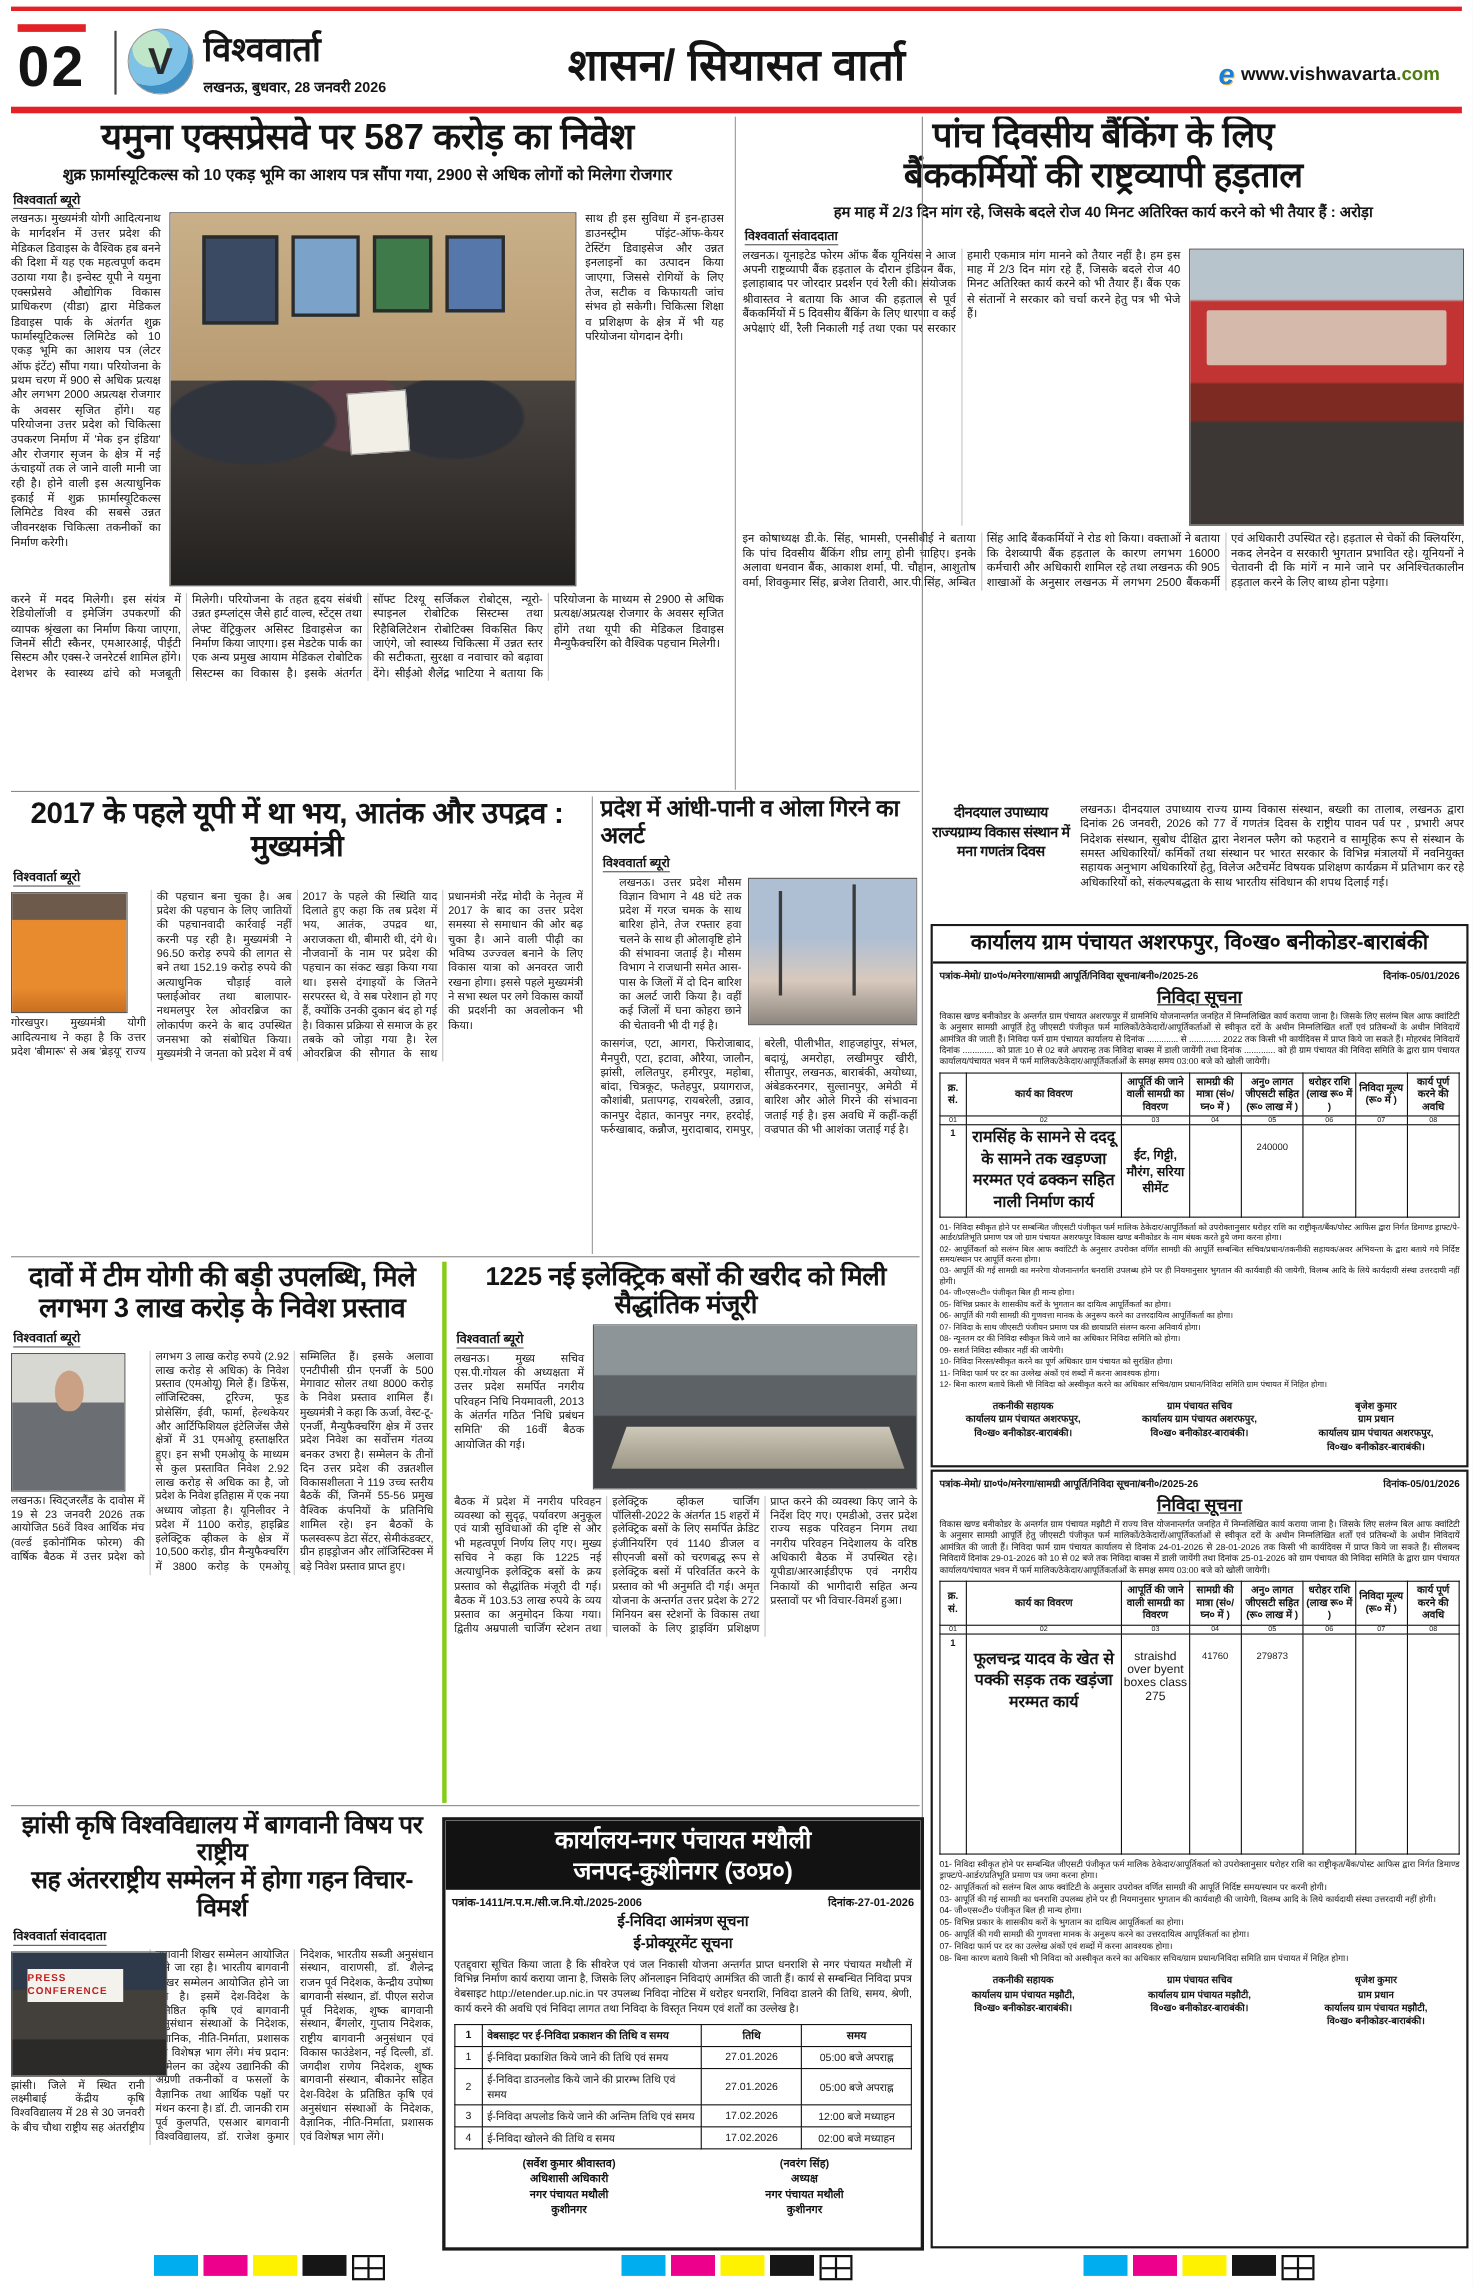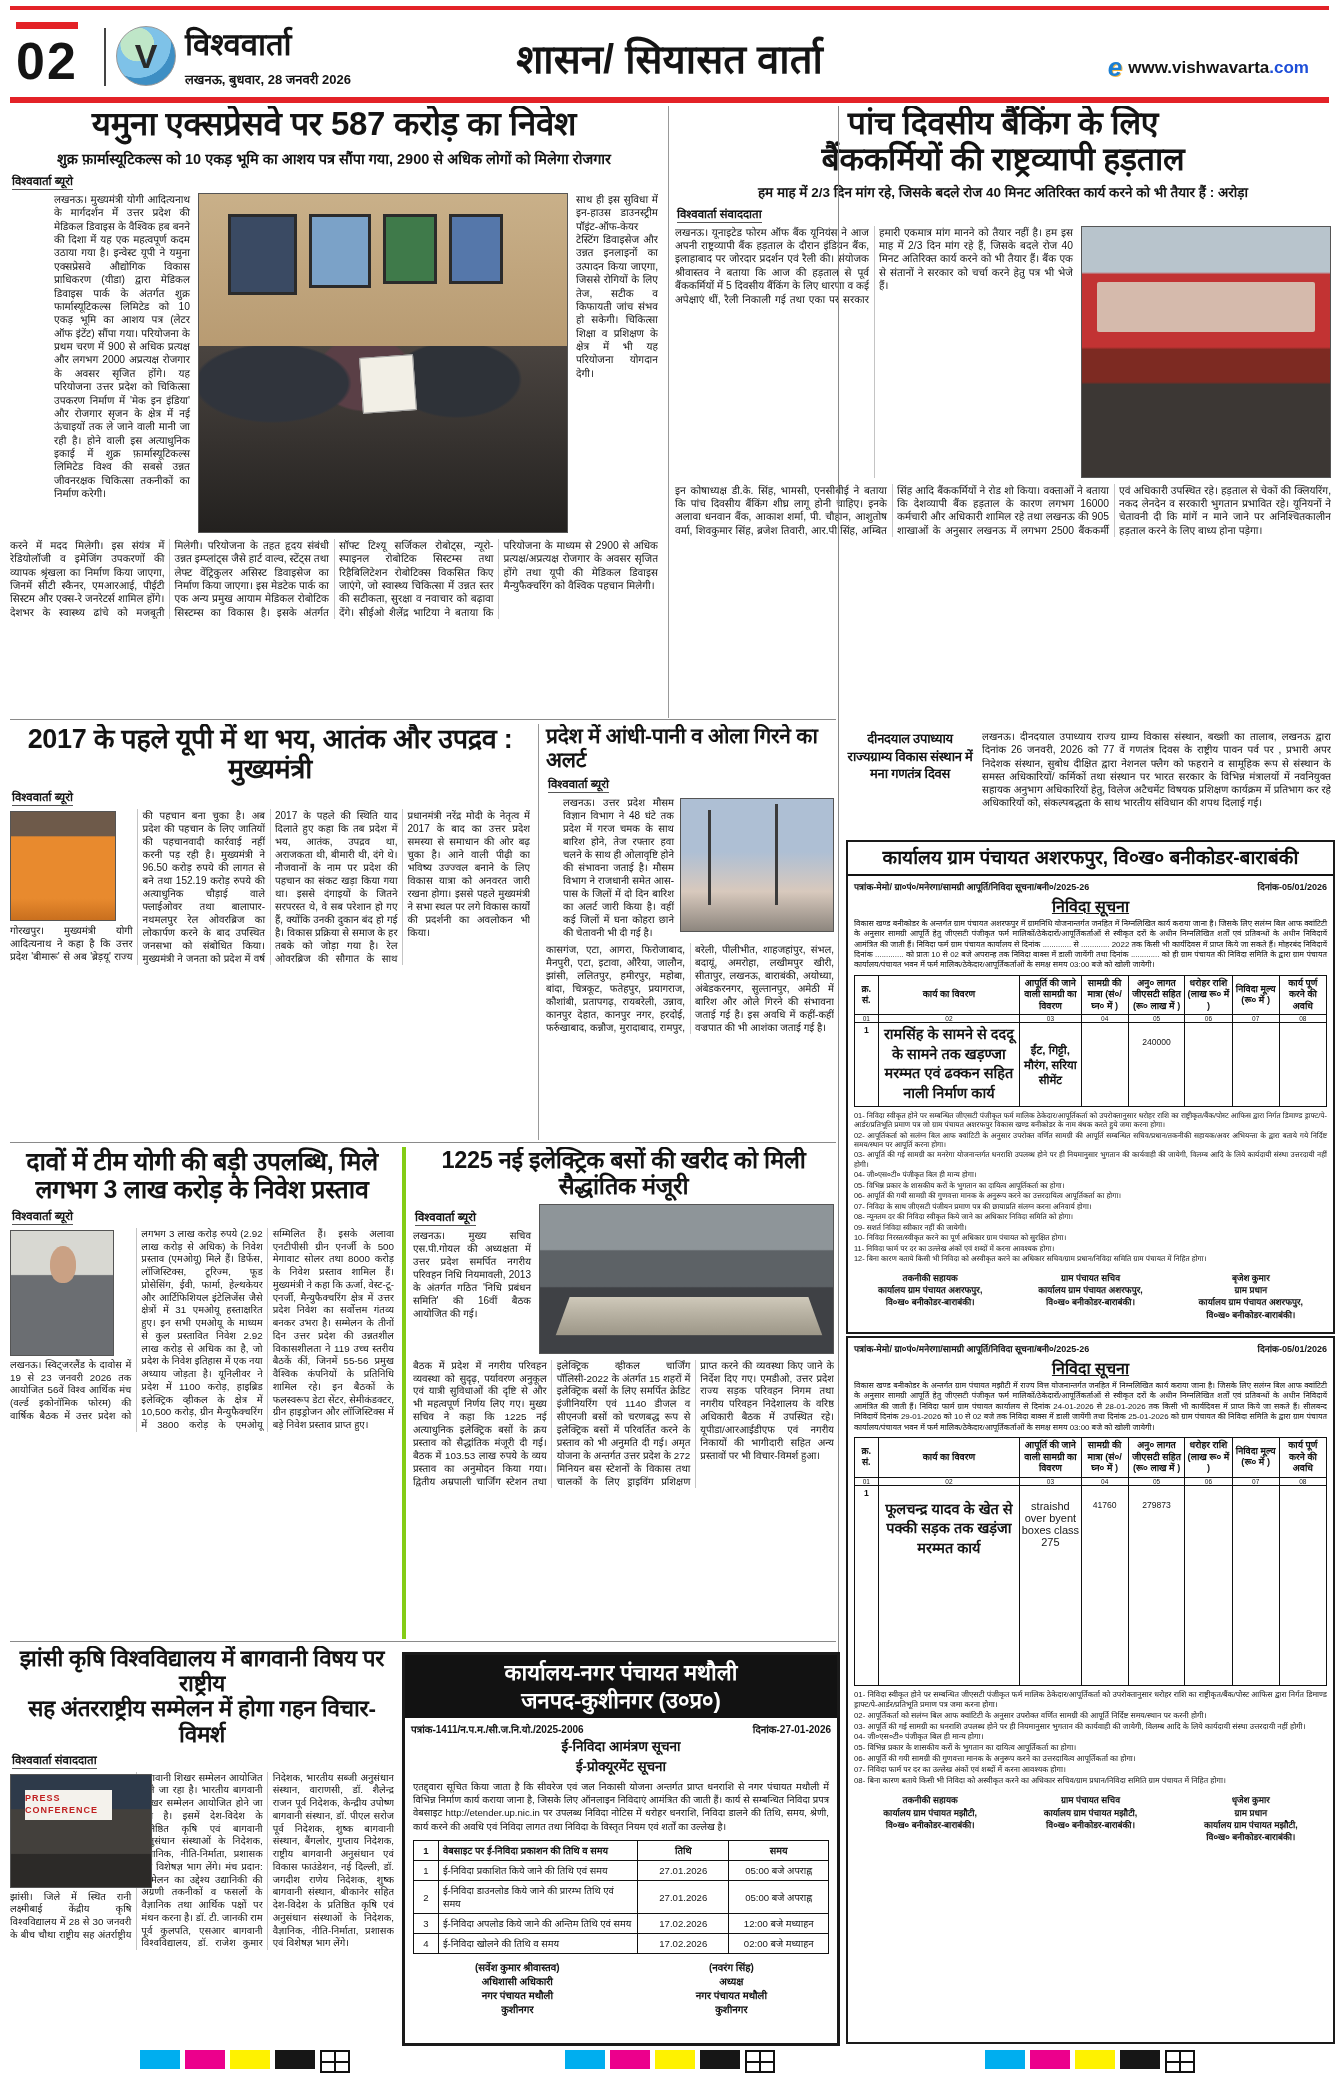--- a/index.html
+++ b/index.html
@@ -11,21 +11,21 @@
   .hdr-divider{position:absolute;left:104px;top:28px;width:2px;height:58px;background:#444;}
   .logo-circle{position:absolute;left:116px;top:26px;width:58px;height:58px;border-radius:50%;
       background:radial-gradient(circle at 35% 30%,#bfe6c8 0 30%,#7ec2e8 31% 60%,#3e8fc4 61% 100%);
       display:flex;align-items:center;justify-content:center;font-size:34px;font-weight:bold;color:#2a2a2a;border:1px solid #999;}
   .brand{position:absolute;left:185px;top:22px;}
   .brand .nm{font-size:31px;font-weight:bold;}
   .brand .dt{font-size:13px;font-weight:bold;margin-top:6px;}
   .section-title{position:absolute;left:430px;right:430px;top:30px;text-align:center;font-size:40px;font-weight:bold;}
   .site{position:absolute;right:30px;top:52px;font-size:17px;font-weight:bold;display:flex;align-items:center;gap:6px;}
   .site .e{color:#1b7fd4;font-size:26px;font-weight:bold;font-style:italic;text-shadow:1px 1px 0 #f4b63f;}
-  .site .com{color:#1d4ed8;margin-top:44px;}
+  .site .com{color:#4d7c0f;margin-top:44px;}
   
   .art{position:absolute;overflow:hidden;}
   .hl{font-weight:bold;text-align:center;line-height:1.12;letter-spacing:-0.3px;}
   .subhl{font-weight:bold;text-align:center;margin-top:5px;}
   .byline{font-size:11.5px;font-weight:bold;display:inline-block;border-bottom:1px solid #555;margin:5px 0 3px 2px;padding-bottom:1px;}
   .bodytxt{font-size:10.3px;line-height:1.3;text-align:justify;column-gap:10px;column-rule:1px solid #c4c4c4;}
   .photo{border:1px solid #555;box-shadow:0 0 0 2px #ddd inset;position:relative;overflow:hidden;}
   .vline{position:absolute;width:1px;background:#8a8a8a;}
   .hline{position:absolute;height:1px;background:#8a8a8a;}
   
@@ -94,21 +94,21 @@
   <div class="site">
     <span class="e">e</span>
     <span><span>www.vishwavarta</span><span class="com">.com</span></span>
   </div>
   <div class="rule-red" style="left:10px;right:10px;top:97px;height:6px;"></div>
 
   <div class="art" style="left:10px;top:106px;width:648px;height:612px;">
     <div class="hl" style="font-size:33px;">यमुना एक्सप्रेसवे पर 587 करोड़ का निवेश</div>
     <div class="subhl" style="font-size:14.5px;">शुक्र फ़ार्मास्यूटिकल्स को 10 एकड़ भूमि का आशय पत्र सौंपा गया, 2900 से अधिक लोगों को मिलेगा रोजगार</div>
     <div><span class="byline">विश्ववार्ता ब्यूरो</span></div>
-    <div style="display:flex;gap:8px;margin-left:44px;">
+    <div style="display:flex;gap:8px;">
       <div class="bodytxt" style="width:136px;flex:none;">लखनऊ। मुख्यमंत्री योगी आदित्यनाथ के मार्गदर्शन में उत्तर प्रदेश की मेडिकल डिवाइस के वैश्विक हब बनने की दिशा में यह एक महत्वपूर्ण कदम उठाया गया है। इन्वेस्ट यूपी ने यमुना एक्सप्रेसवे औद्योगिक विकास प्राधिकरण (यीडा) द्वारा मेडिकल डिवाइस पार्क के अंतर्गत शुक्र फार्मास्यूटिकल्स लिमिटेड को 10 एकड़ भूमि का आशय पत्र (लेटर ऑफ इंटेंट) सौंपा गया। परियोजना के प्रथम चरण में 900 से अधिक प्रत्यक्ष और लगभग 2000 अप्रत्यक्ष रोजगार के अवसर सृजित होंगे। यह परियोजना उत्तर प्रदेश को चिकित्सा उपकरण निर्माण में 'मेक इन इंडिया' और रोजगार सृजन के क्षेत्र में नई ऊंचाइयों तक ले जाने वाली मानी जा रही है। होने वाली इस अत्याधुनिक इकाई में शुक्र फ़ार्मास्यूटिकल्स लिमिटेड विश्व की सबसे उन्नत जीवनरक्षक चिकित्सा तकनीकों का निर्माण करेगी।</div>
       <div class="photo" style="width:368px;height:338px;flex:none;">
         <div class="ph-wall"></div>
         <div class="ph-frame" style="left:8%;top:6%;width:17%;height:22%;"></div>
         <div class="ph-frame" style="left:30%;top:6%;width:15%;height:20%;background:#7ba2c8;"></div>
         <div class="ph-frame" style="left:50%;top:6%;width:13%;height:19%;background:#3f7a4a;"></div>
         <div class="ph-frame" style="left:68%;top:6%;width:13%;height:19%;background:#5577aa;"></div>
         <div class="ph-people"></div>
         <div class="ph-letter"></div>
       </div>

